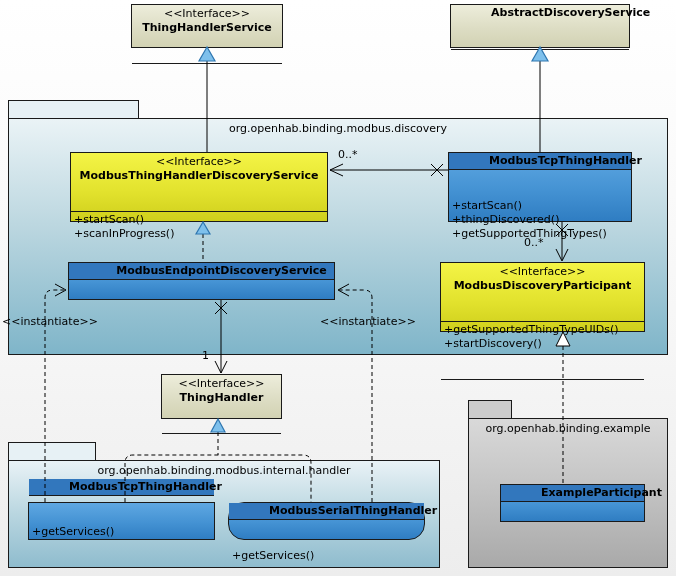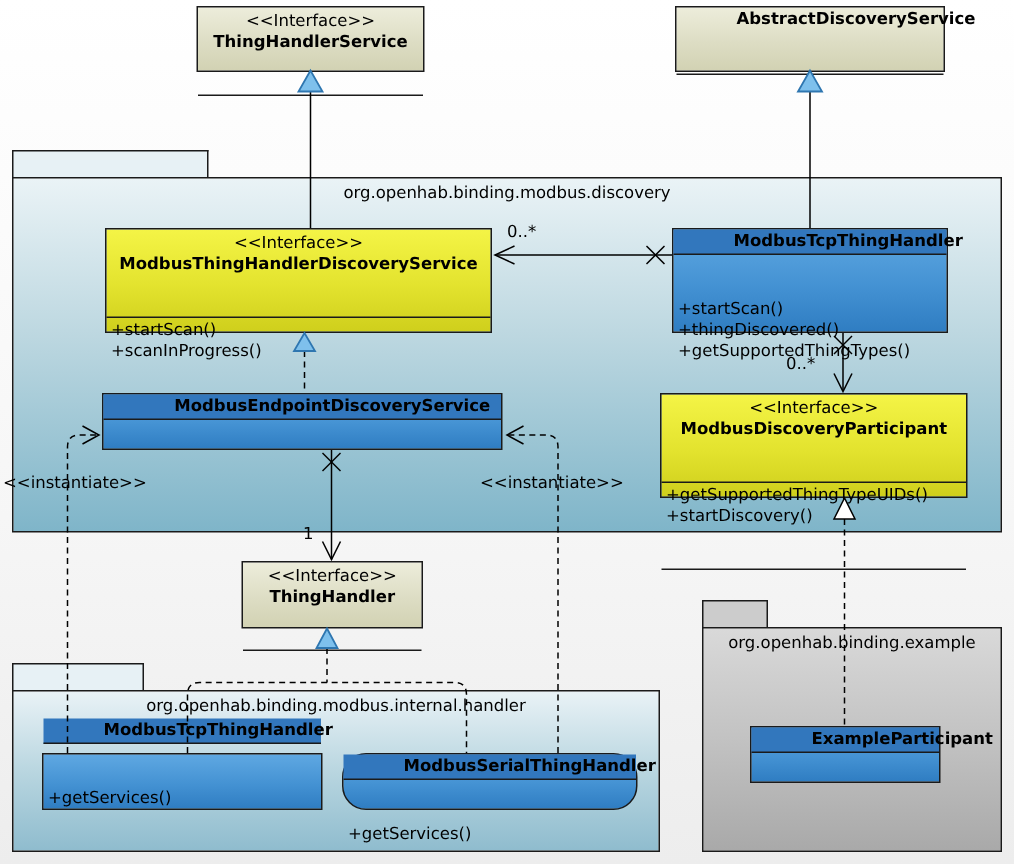--- a/index.html
+++ b/index.html
@@ -123,21 +123,21 @@
     </div>
   </div>
 
   <div class="uml blue" style="left:228px;top:502px;width:197px;height:38px;border-radius:16px;">
     <div class="t1">ModbusSerialThingHandler</div>
     <div class="methods body">
       <div>+getServices()</div>
     </div>
   </div>
 
-  <div class="uml blue" style="left:500px;top:484px;width:127px;height:38px;">
+  <div class="uml blue" style="left:500px;top:484px;width:145px;height:38px;">
     <div class="t1">ExampleParticipant</div>
     <div class="body"></div>
   </div>
 
   <svg class="overlay" width="676" height="576">
 
     <g stroke="#000000" fill="none" stroke-width="1">
       <line x1="207" y1="61" x2="207" y2="152"></line>
       <line x1="540" y1="61" x2="540" y2="152"></line>
       <line x1="330" y1="170" x2="448" y2="170"></line>

